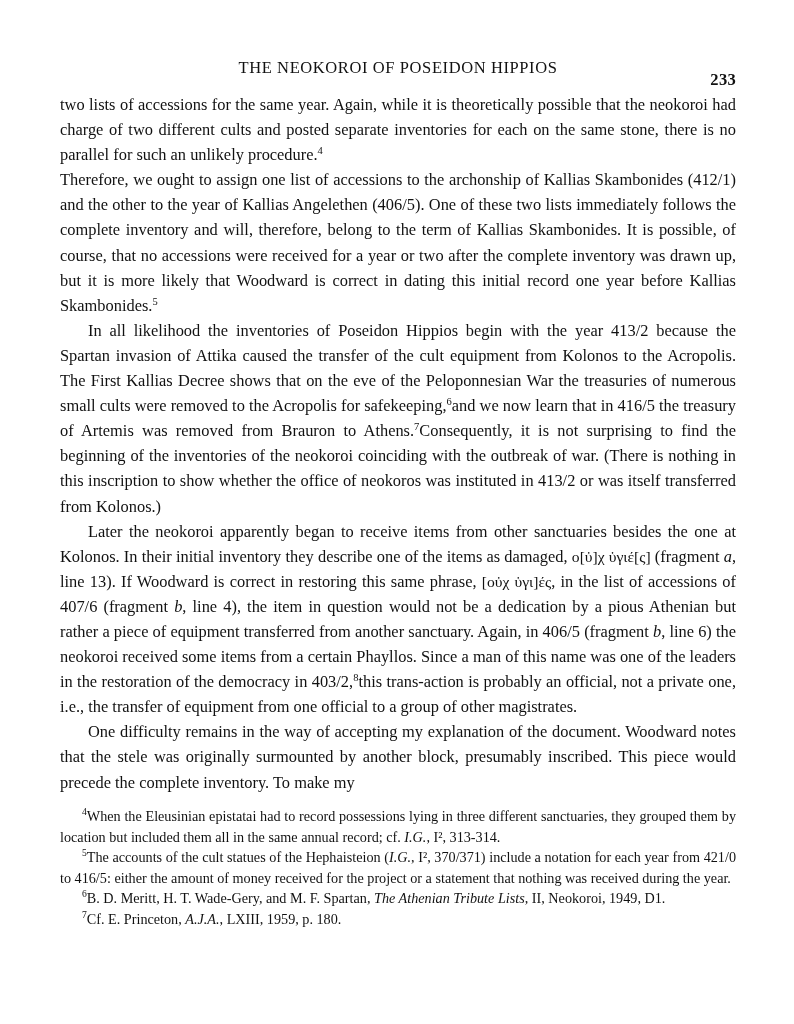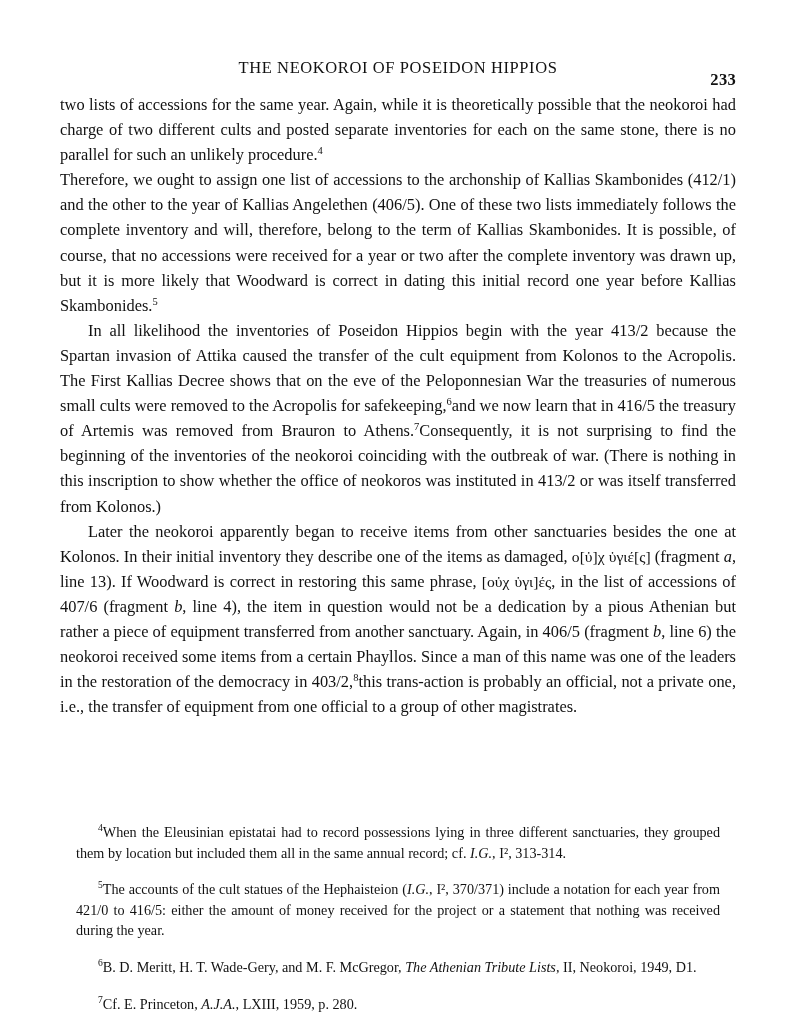--- a/index.html
+++ b/index.html
@@ -73,21 +73,21 @@
     vertical-align: super;
     line-height: 0;
   }
   .notes {
     position: absolute;
     left: 60px;
     width: 676px;
     top: 806px;
   }
   p.note {
-    margin: 16px;
+    margin: 0;
     font-size: 14.2px;
     line-height: 20.6px;
     text-align: justify;
     text-indent: 22px;
   }
   p.note.last {
     text-align: left;
   }
   .note sup.fn {
     font-size: 9.6px;
@@ -106,28 +106,29 @@
   <div class="body-col">
 
     <p class="para"><span>two lists of accessions for the same year. Again, while it is theoretically possible that the neokoroi had charge of two different cults and posted separate inventories for each on the same stone, there is no parallel for such an unlikely procedure.</span><sup class="fn">4</sup></p>
 
     <p class="para"><span>Therefore, we ought to assign one list of accessions to the archonship of Kallias Skambonides (412/1) and the other to the year of Kallias Angelethen (406/5). One of these two lists immediately follows the complete inventory and will, therefore, belong to the term of Kallias Skambonides. It is possible, of course, that no accessions were received for a year or two after the complete inventory was drawn up, but it is more likely that Woodward is correct in dating this initial record one year before Kallias Skambonides.</span><sup class="fn">5</sup></p>
 
     <p class="para indent"><span>In all likelihood the inventories of Poseidon Hippios begin with the year 413/2 because the Spartan invasion of Attika caused the transfer of the cult equipment from Kolonos to the Acropolis. The First Kallias Decree shows that on the eve of the Peloponnesian War the treasuries of numerous small cults were removed to the Acropolis for safekeeping,</span><sup class="fn">6</sup><span>and we now learn that in 416/5 the treasury of Artemis was removed from Brauron to Athens.</span><sup class="fn">7</sup><span>Consequently, it is not surprising to find the beginning of the inventories of the neokoroi coinciding with the outbreak of war. (There is nothing in this inscription to show whether the office of neokoros was instituted in 413/2 or was itself transferred from Kolonos.)</span></p>
 
     <p class="para indent"><span>Later the neokoroi apparently began to receive items from other sanctuaries besides the one at Kolonos. In their initial inventory they describe one of the items as damaged, </span><span class="greek">ο[ὐ]χ ὑγιέ[ς]</span><span> (fragment </span><span class="ital">a</span><span>, line 13). If Woodward is correct in restoring this same phrase, </span><span class="greek">[οὐχ ὑγι]ές</span><span>, in the list of accessions of 407/6 (fragment </span><span class="ital">b</span><span>, line 4), the item in question would not be a dedication by a pious Athenian but rather a piece of equipment transferred from another sanctuary. Again, in 406/5 (fragment </span><span class="ital">b</span><span>, line 6) the neokoroi received some items from a certain Phayllos. Since a man of this name was one of the leaders in the restoration of the democracy in 403/2,</span><sup class="fn">8</sup><span>this trans-action is probably an official, not a private one, i.e., the transfer of equipment from one official to a group of other magistrates.</span></p>
 
+    <p class="para indent"><span>One difficulty remains in the way of accepting my explanation of the document. Woodward notes that the stele was originally surmounted by another block, presumably inscribed. This piece would precede the complete inventory. To make my</span></p>
 
   </div>
 
   <div class="notes">
 
     <p class="note"><sup class="fn">4</sup><span>When the Eleusinian epistatai had to record possessions lying in three different sanctuaries, they grouped them by location but included them all in the same annual record; cf. </span><span class="ital">I.G.</span><span>, I², 313-314.</span></p>
 
     <p class="note"><sup class="fn">5</sup><span>The accounts of the cult statues of the Hephaisteion (</span><span class="ital">I.G.</span><span>, I², 370/371) include a notation for each year from 421/0 to 416/5: either the amount of money received for the project or a statement that nothing was received during the year.</span></p>
 
-    <p class="note"><sup class="fn">6</sup><span>B. D. Meritt, H. T. Wade-Gery, and M. F. McGregor, </span><span class="ital">The Athenian Tribute Lists</span><span>, II, Neokoroi, 1949, D1.</span></p>
+    <p class="note"><sup class="fn">6</sup><span>B. D. Meritt, H. T. Wade-Gery, and M. F. Spartan, </span><span class="ital">The Athenian Tribute Lists</span><span>, II, Neokoroi, 1949, D1.</span></p>
 
-    <p class="note last"><sup class="fn">7</sup><span>Cf. E. Princeton, </span><span class="ital">A.J.A.</span><span>, LXIII, 1959, p. 280.</span></p>
+    <p class="note last"><sup class="fn">7</sup><span>Cf. E. Princeton, </span><span class="ital">A.J.A.</span><span>, LXIII, 1959, p. 180.</span></p>
 
   </div>
 
 </div>
 
 </body></html>

